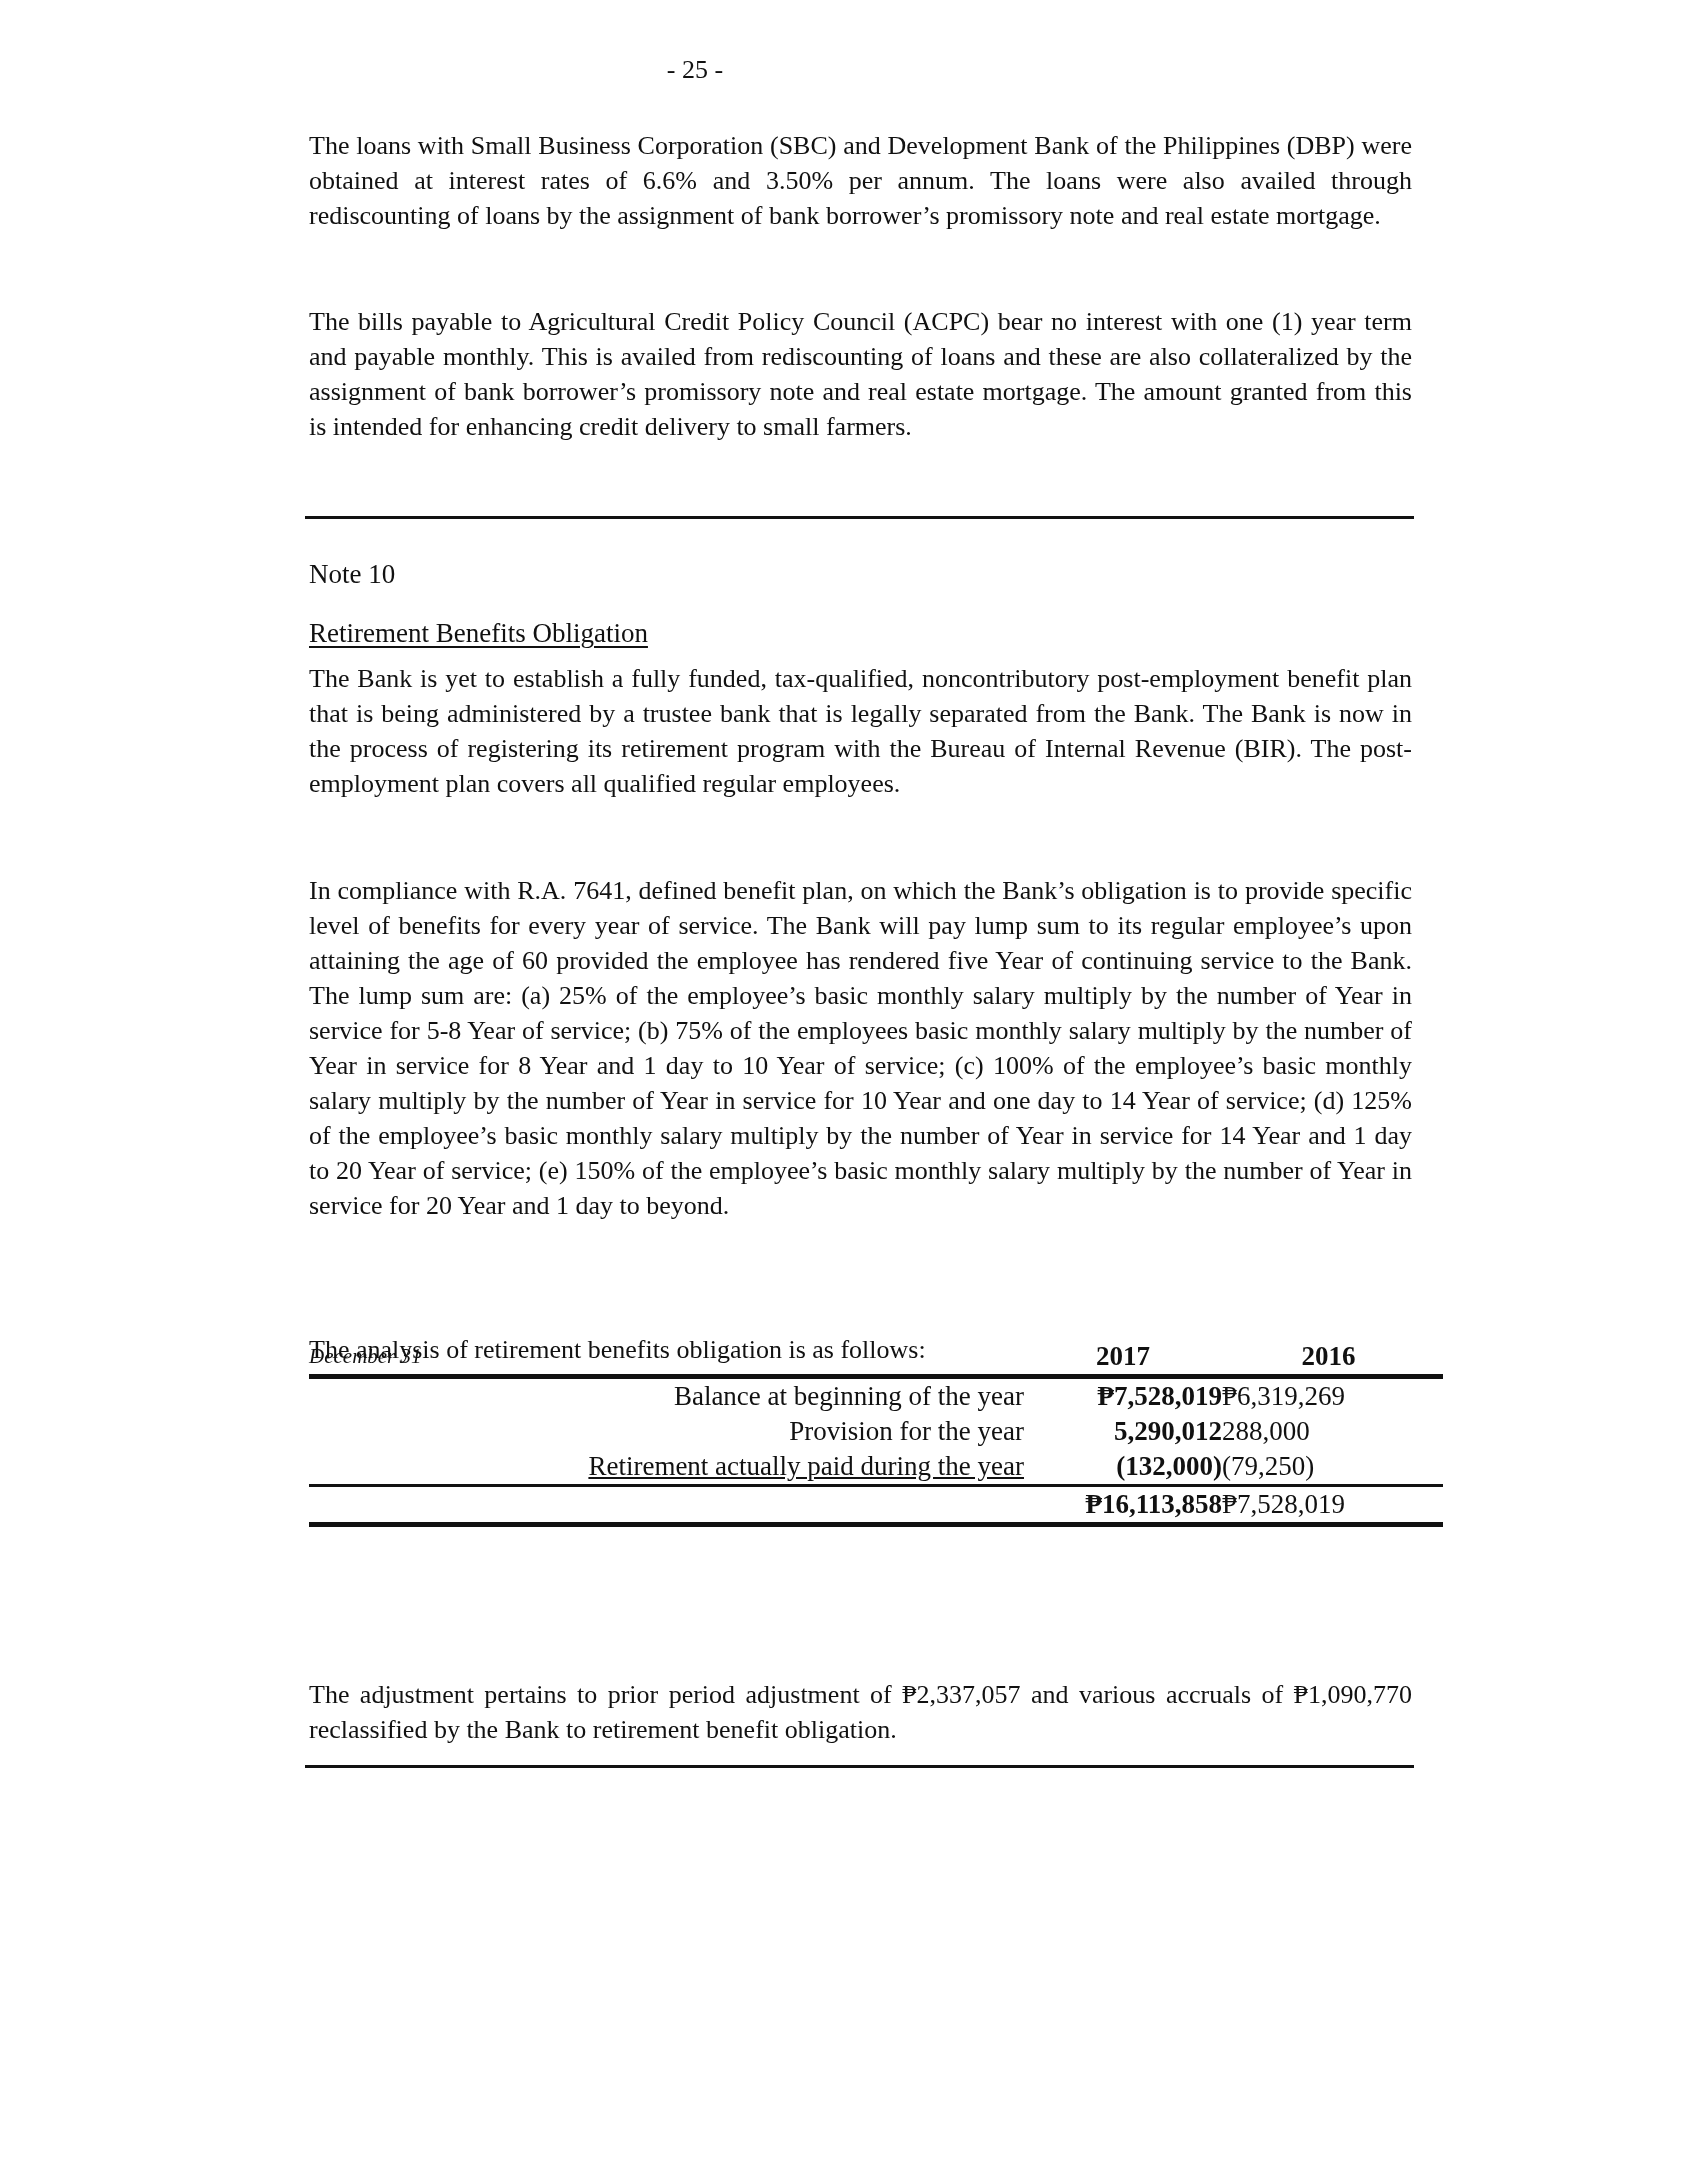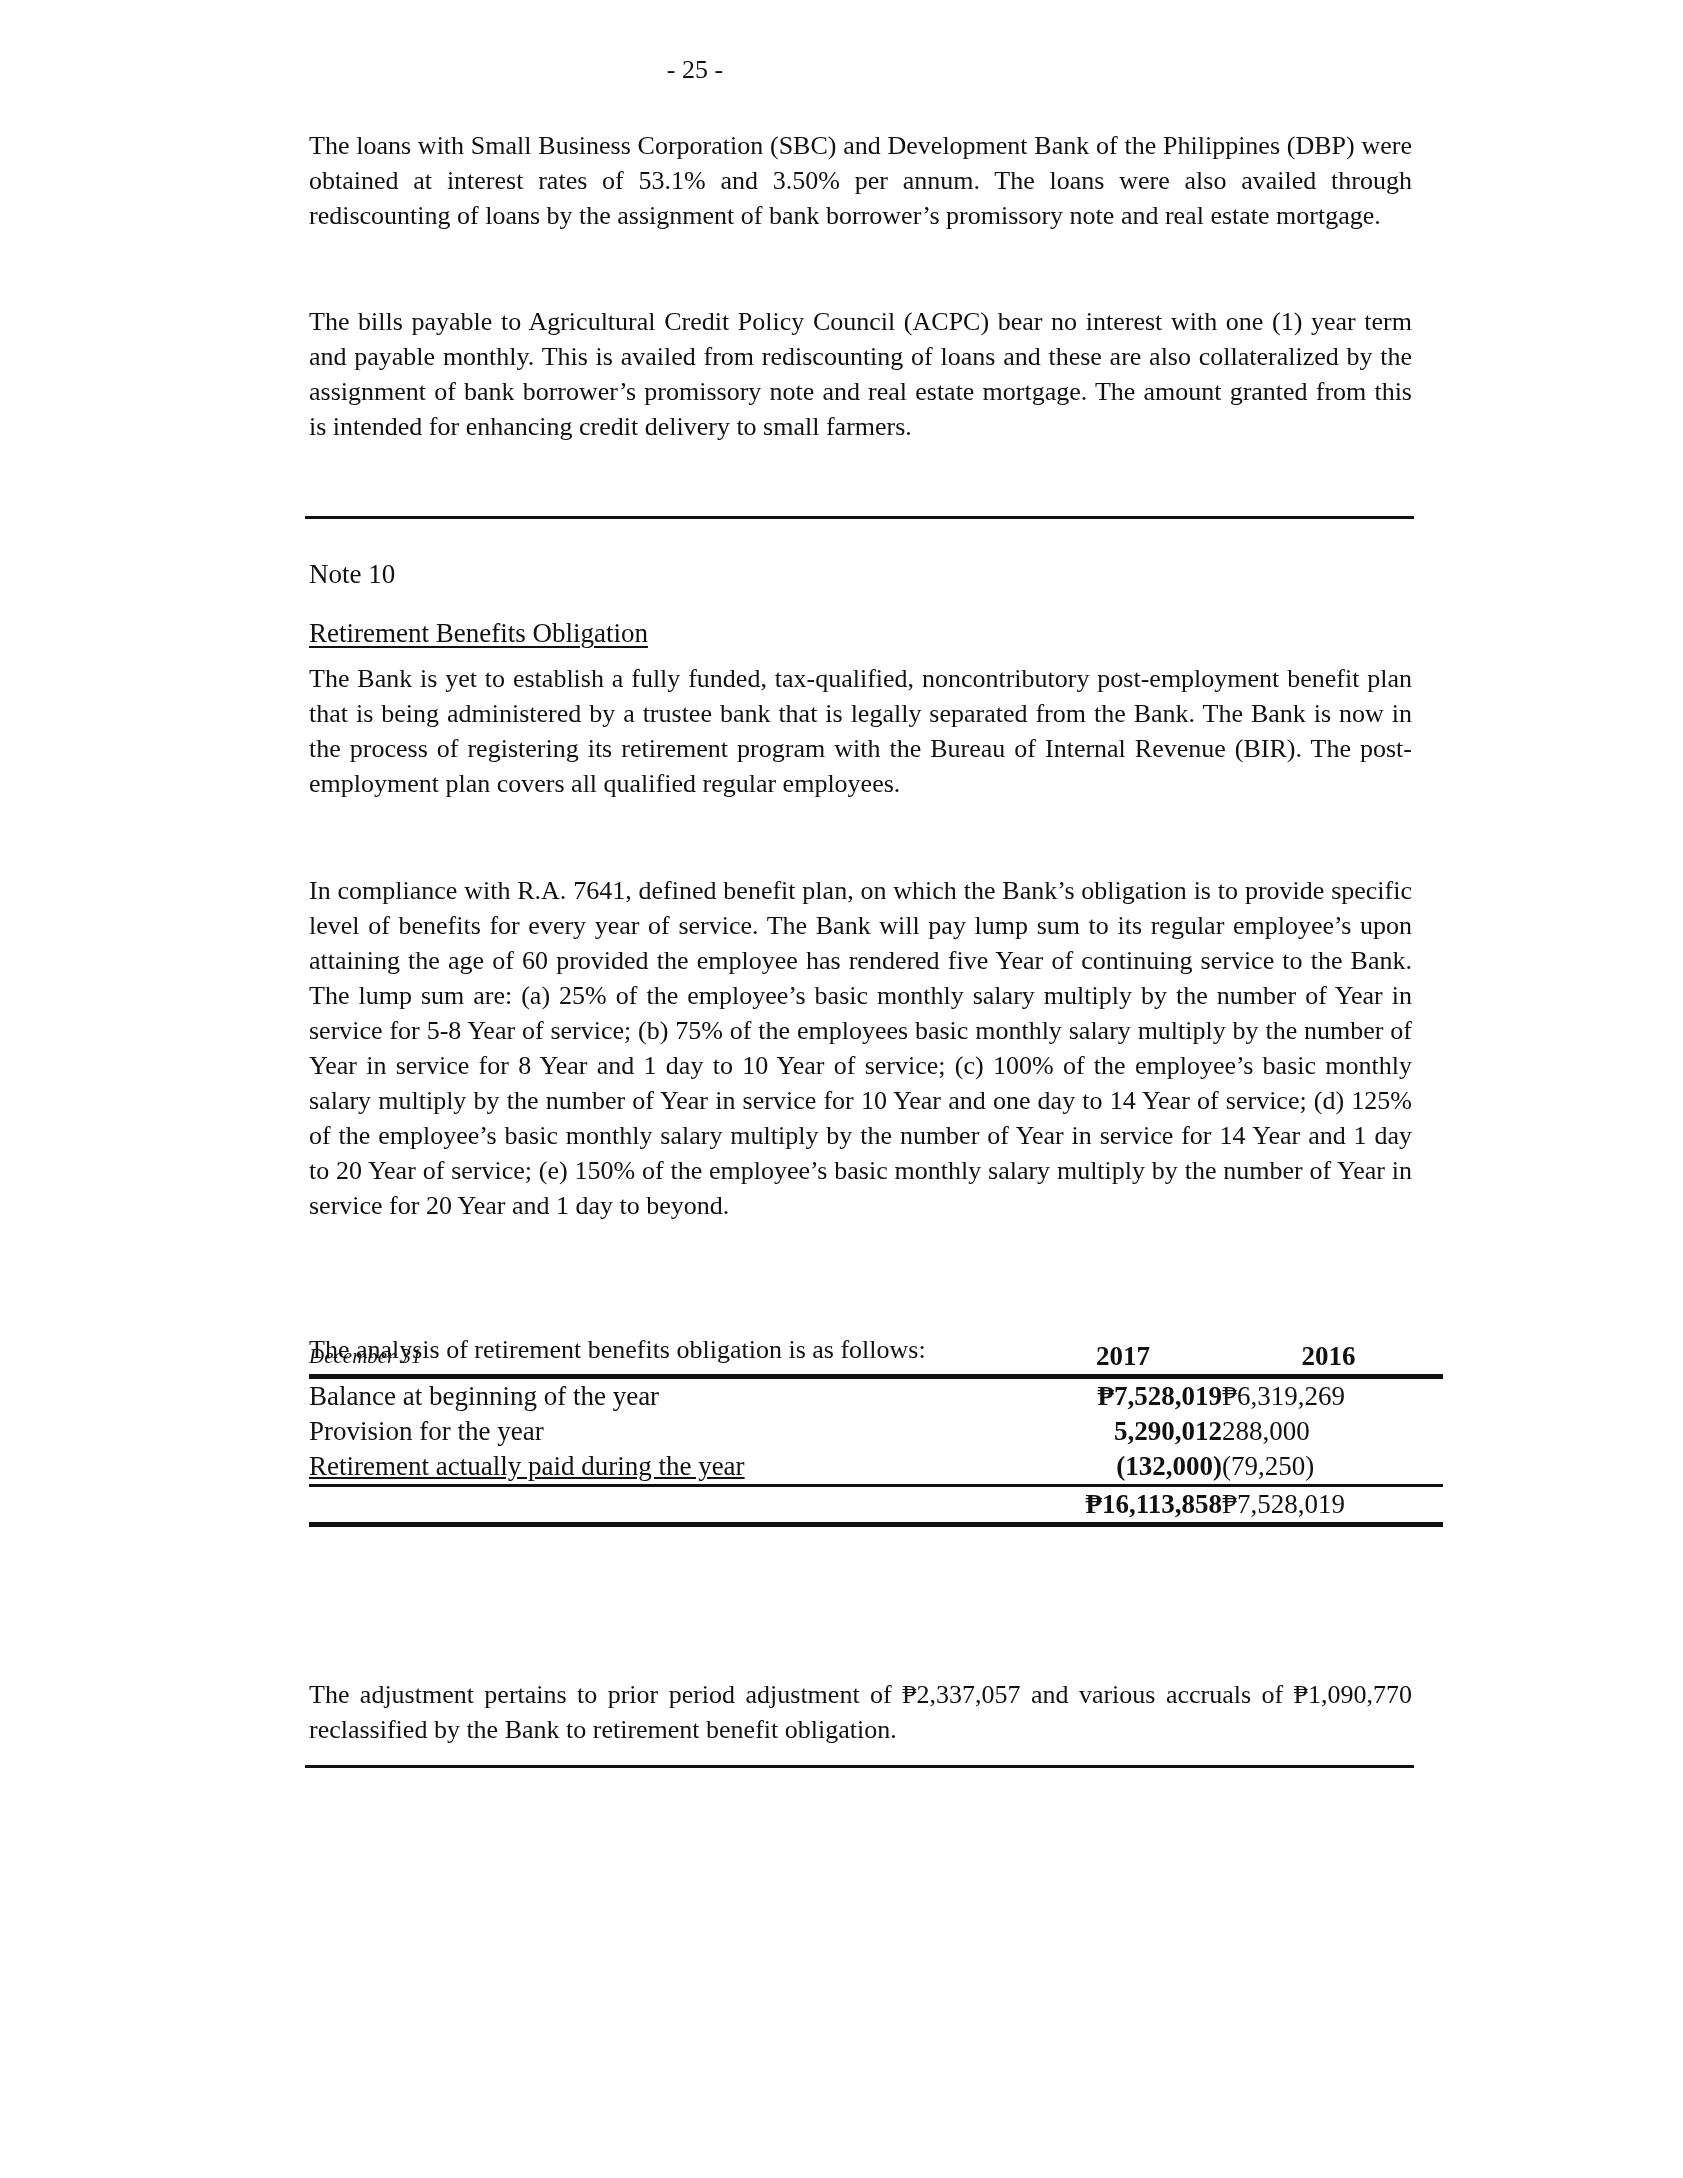--- a/index.html
+++ b/index.html
@@ -11,33 +11,33 @@
            text-align: justify; margin: 0; }
   .hr { position: absolute; left: 305px; width: 1109px; height: 3px; background: #111; }
   .note-num { position: absolute; left: 309px; top: 556px; font-size: 27px; line-height: 36px; }
   .note-title { position: absolute; left: 309px; top: 615px; font-size: 27px; line-height: 36px;
                 text-decoration: underline; text-decoration-thickness: 2px; text-underline-offset: 4px; }
   table.fin { position: absolute; left: 309px; top: 1339px; width: 1134px; border-collapse: collapse;
               font-size: 27px; }
   table.fin td, table.fin th { padding: 0; height: 35px; line-height: 35px; white-space: nowrap; }
   th.lbl { text-align: left; font-style: italic; font-weight: normal; font-size: 21px; vertical-align: bottom; }
   th.yr { font-weight: bold; font-size: 27px; }
-  td.lbl { text-align: left; }
+  td.lbl { text-align: right; }
   td.c17 { text-align: right; font-weight: bold; width: 198px; }
   td.c16 { text-align: left; width: 213px; }
   tr.head th { border-bottom: 5px solid #111; }
   tr.last td { border-bottom: 3px solid #111; }
   tr.total td { border-bottom: 5px solid #111; }
 </style>
 </head>
 <body>
 
 <div class="pagenum">- 25 -</div>
 
-<p class="block" style="top:128px;">The loans with Small Business Corporation (SBC) and Development Bank of the Philippines (DBP) were obtained at interest rates of 53.1% and 3.50% per annum. The loans were also availed through rediscounting of loans by the assignment of bank borrower’s promissory note and real estate mortgage.</p>
+<p class="block" style="top:128px;">The loans with Small Business Corporation (SBC) and Development Bank of the Philippines (DBP) were obtained at interest rates of 6.6% and 3.50% per annum. The loans were also availed through rediscounting of loans by the assignment of bank borrower’s promissory note and real estate mortgage.</p>
 <p class="block" style="top:304px;">The bills payable to Agricultural Credit Policy Council (ACPC) bear no interest with one (1) year term and payable monthly. This is availed from rediscounting of loans and these are also collateralized by the assignment of bank borrower’s promissory note and real estate mortgage. The amount granted from this is intended for enhancing credit delivery to small farmers.</p>
 
 <div class="hr" style="top:516px;"></div>
 
 <div class="note-num">Note 10</div>
 <div class="note-title">Retirement Benefits Obligation</div>
 
 <p class="block" style="top:661px;">The Bank is yet to establish a fully funded, tax-qualified, noncontributory post-employment benefit plan that is being administered by a trustee bank that is legally separated from the Bank. The Bank is now in the process of registering its retirement program with the Bureau of Internal Revenue (BIR).  The post-employment plan covers all qualified regular employees.</p>
 <p class="block" style="top:873px;">In compliance with R.A. 7641, defined benefit plan, on which the Bank’s obligation is to provide specific level of benefits for every year of service. The Bank will pay lump sum to its regular employee’s upon attaining the age of 60 provided the employee has rendered five Year of continuing service to the Bank. The lump sum are: (a) 25% of the employee’s basic monthly salary multiply by the number of Year in service for 5-8 Year of service; (b) 75% of the employees basic monthly salary multiply by the number of Year in service for 8 Year and 1 day to 10 Year of service; (c) 100% of the employee’s basic monthly salary multiply by the number of Year in service for 10 Year and one day to 14 Year of service; (d) 125% of the employee’s  basic monthly salary multiply by the number of Year in service for 14 Year and 1 day to 20 Year of service; (e) 150% of the employee’s basic monthly salary multiply by the number of Year in service for 20 Year and 1 day to beyond.</p>
 <p class="block" style="top:1332px;">The analysis of retirement benefits obligation is as follows:</p>

